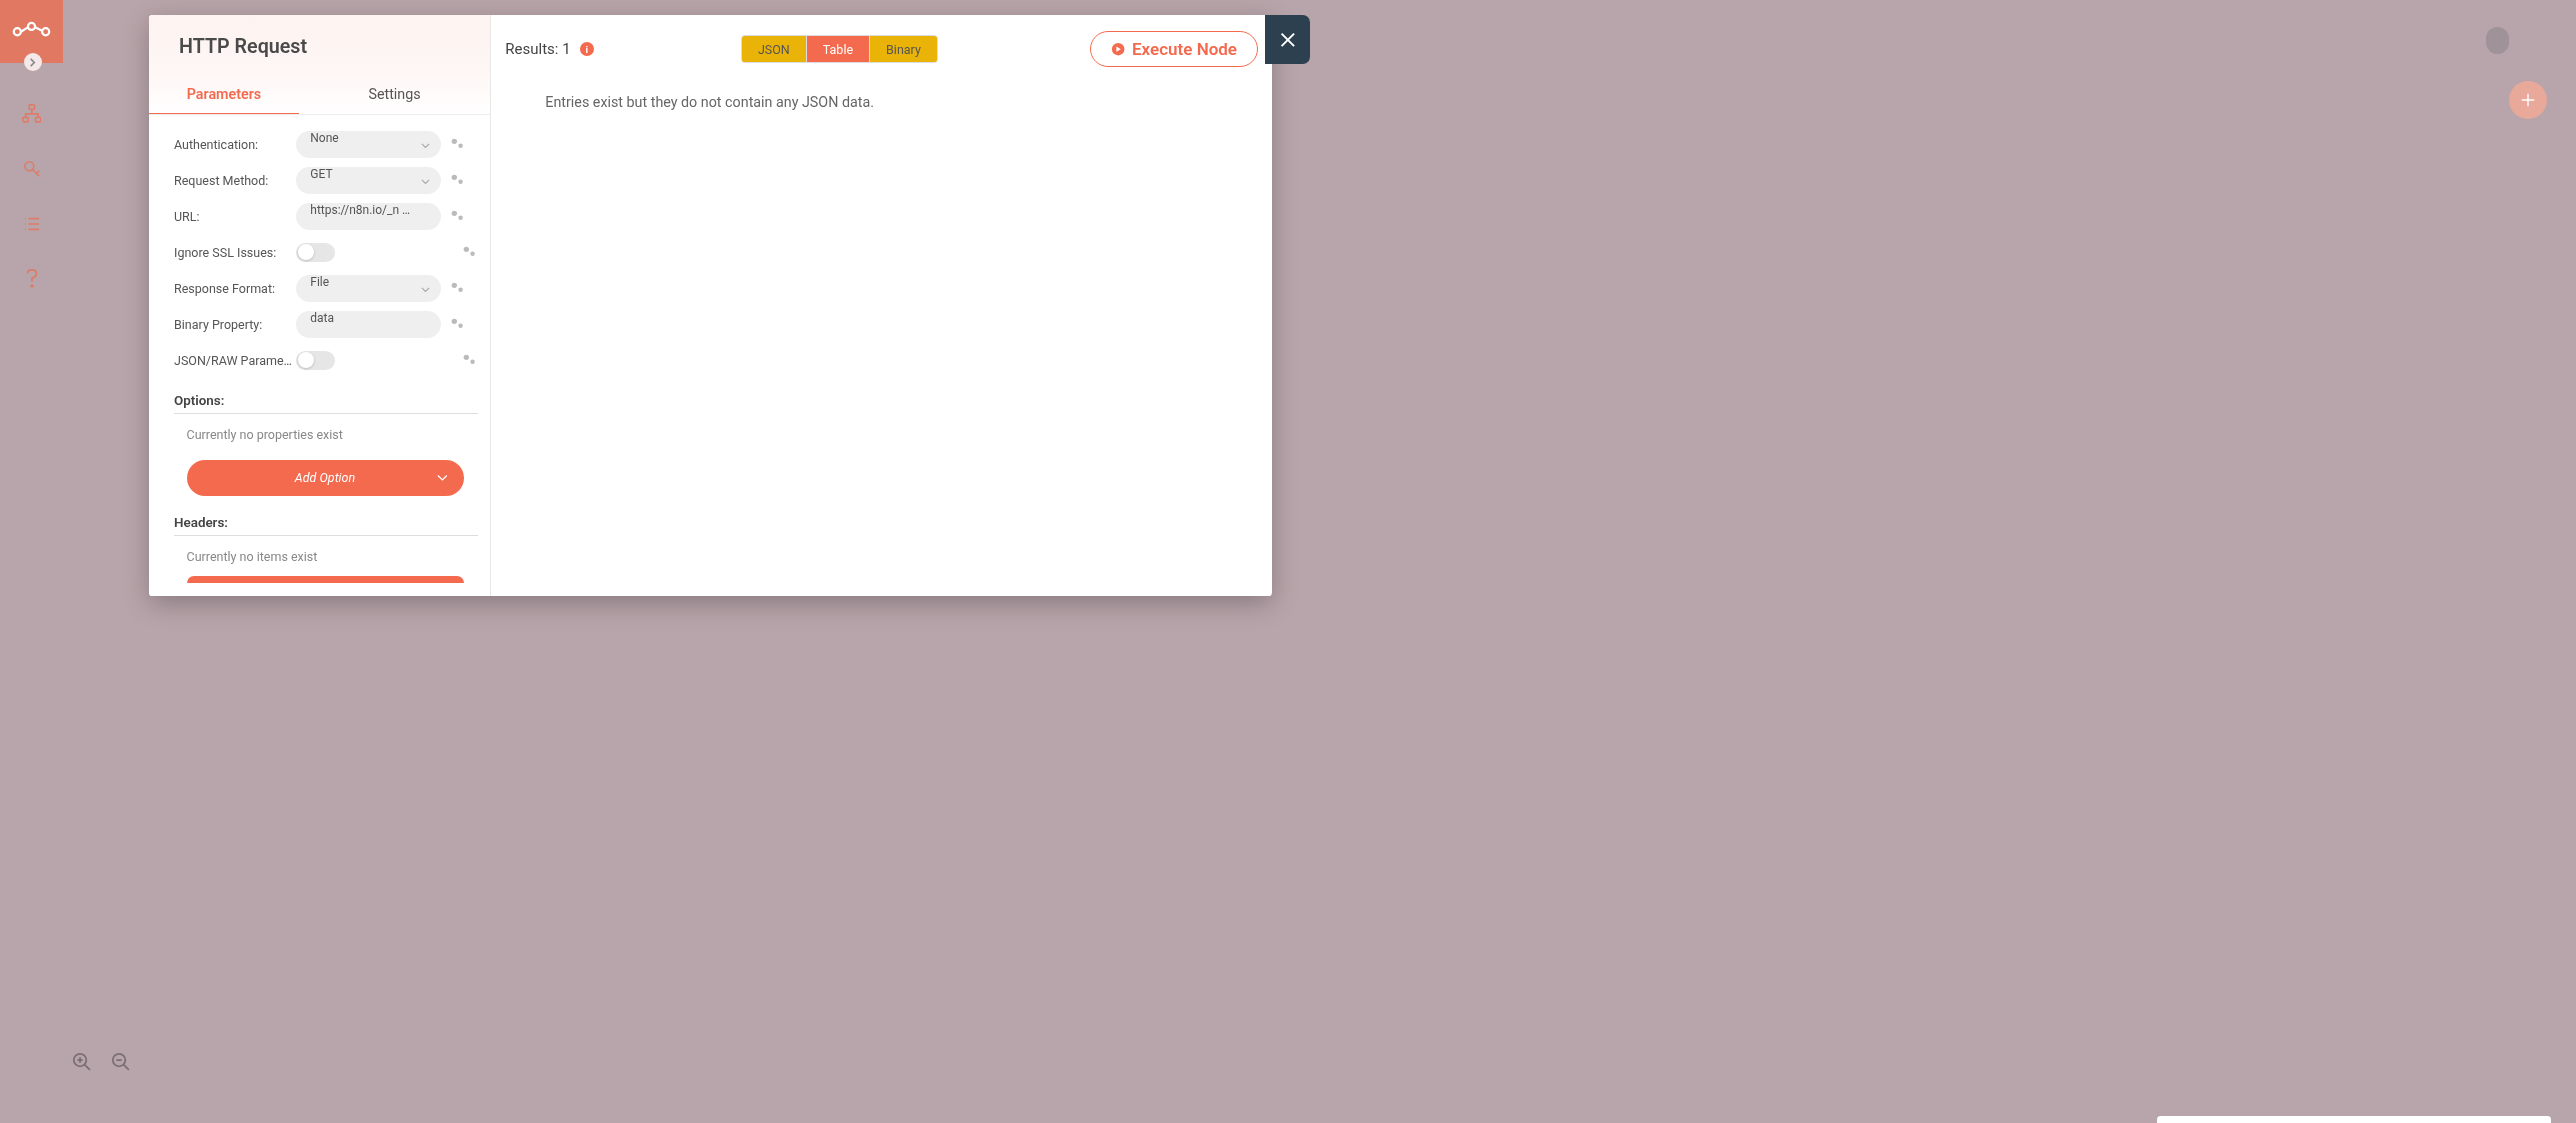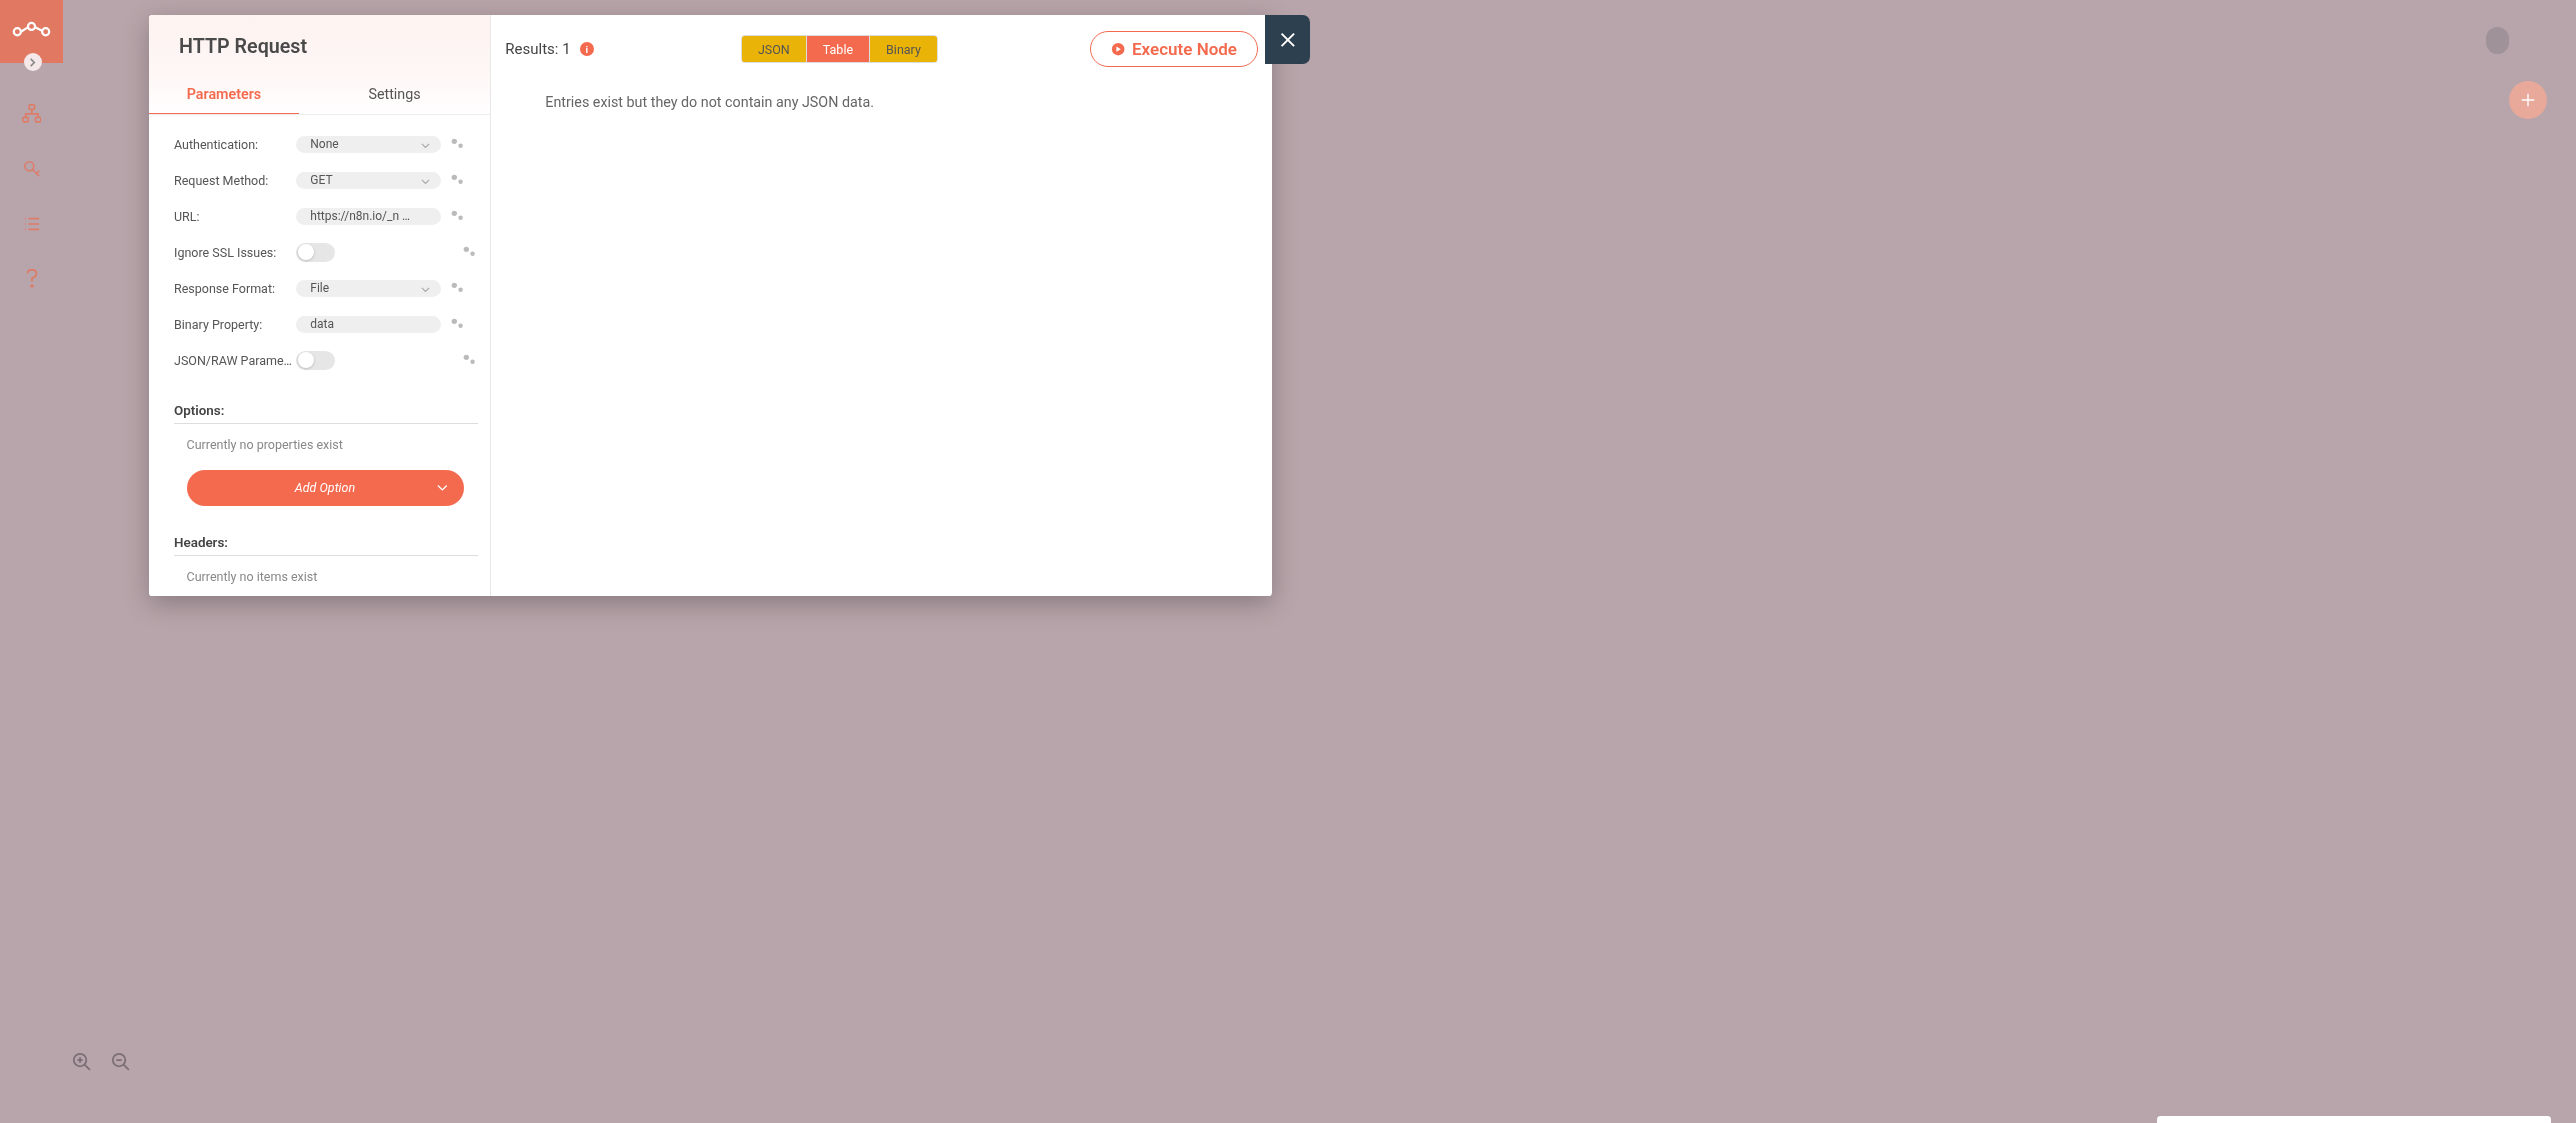--- a/index.html
+++ b/index.html
@@ -191,29 +191,29 @@
     text-overflow: ellipsis;
   }
   .form-control-wrap {
     flex: 1;
     display: flex;
     align-items: center;
     gap: 7.2px;
   }
   .select-control, .text-control {
     flex: 1;
-    height: 17px;
+    height: 27px;
     background: #efefef;
     border-radius: 13.4px;
     border: none;
     padding: 0 27px 0 14.3px;
     font-size: 12px;
     color: #555;
     display: flex;
-    align-items: center;
+    align-items: flex-start;
     position: relative;
     white-space: nowrap;
     overflow: hidden;
     text-overflow: ellipsis;
     max-width: 145px;
   }
   .select-caret {
     position: absolute;
     right: 10.7px;
     top: 50%;
@@ -246,21 +246,21 @@
     height: 16px;
     background: #fff;
     border-radius: 50%;
     box-shadow: 0 0.9px 2.7px rgba(0,0,0,0.2);
   }
 
   .section-header {
     font-size: 13.4px;
     font-weight: 600;
     color: #444;
-    margin-top: 29px;
+    margin-top: 19px;
     padding-bottom: 5.4px;
     border-bottom: 0.9px solid #ddd;
   }
   .section-empty {
     font-size: 12.5px;
     color: #888;
     padding: 12.5px 0 12.5px 12.5px;
   }
   .add-btn {
     margin: 5.4px 0 0 12.5px;

